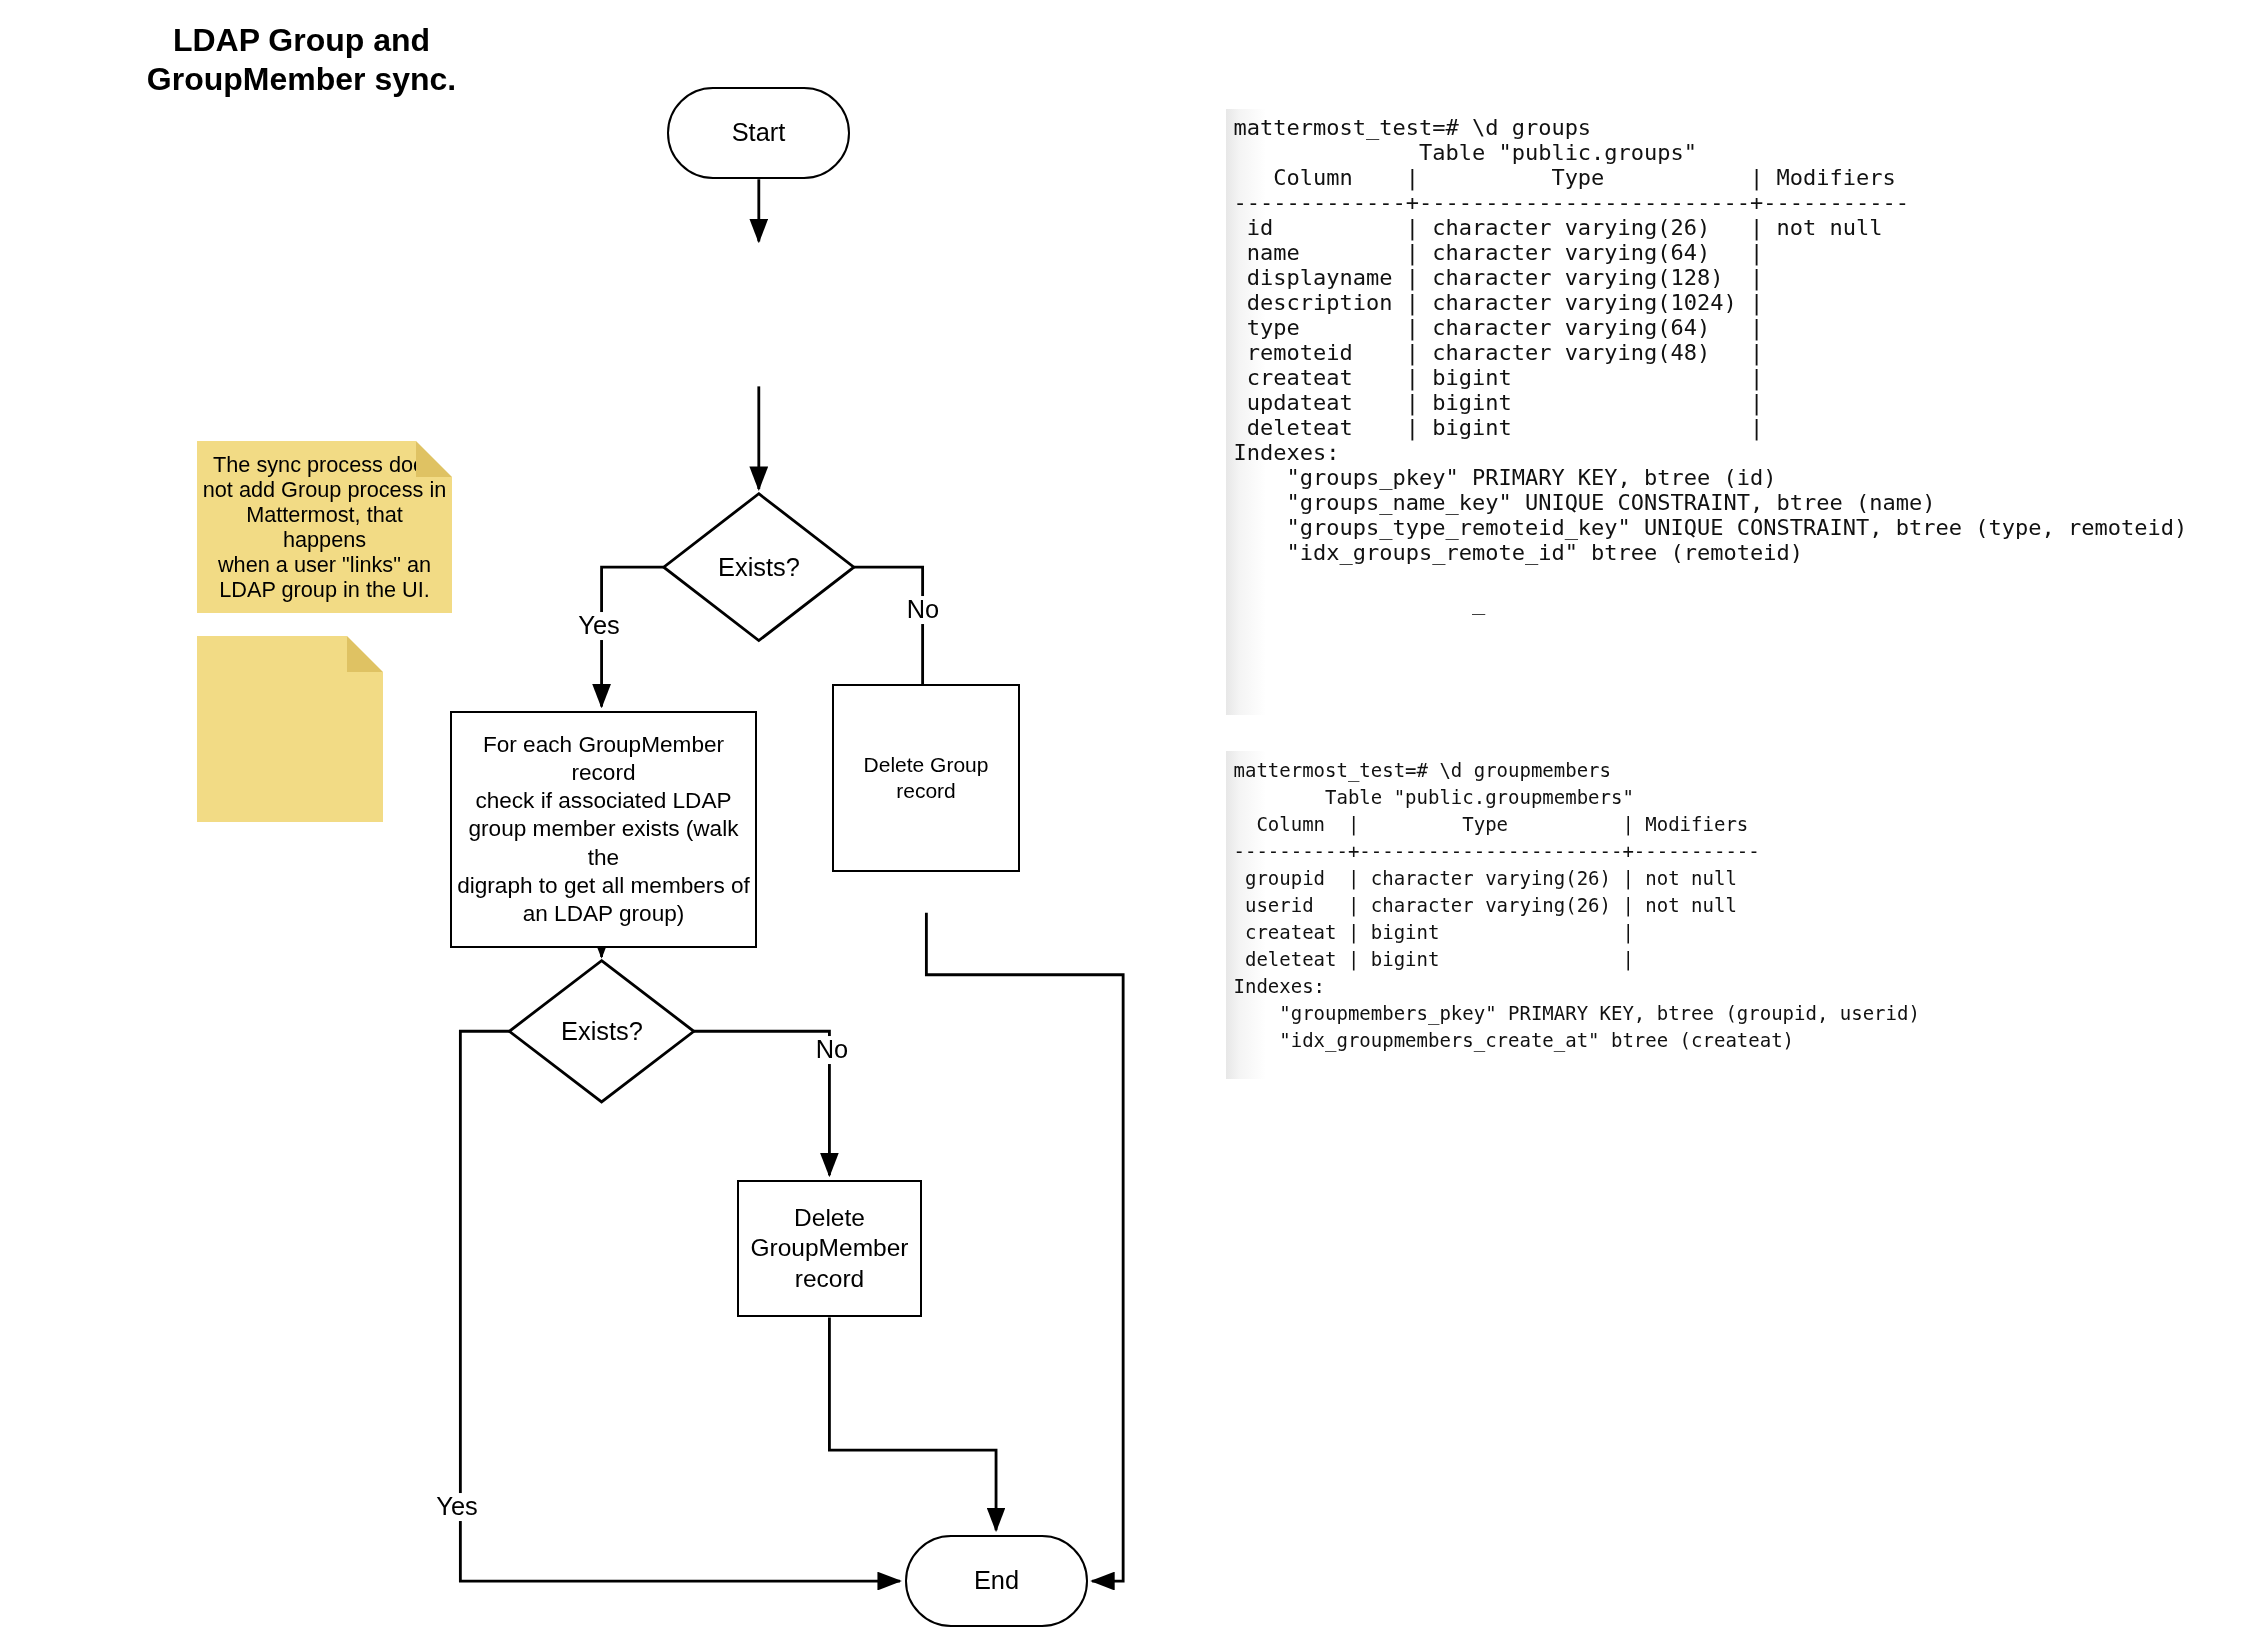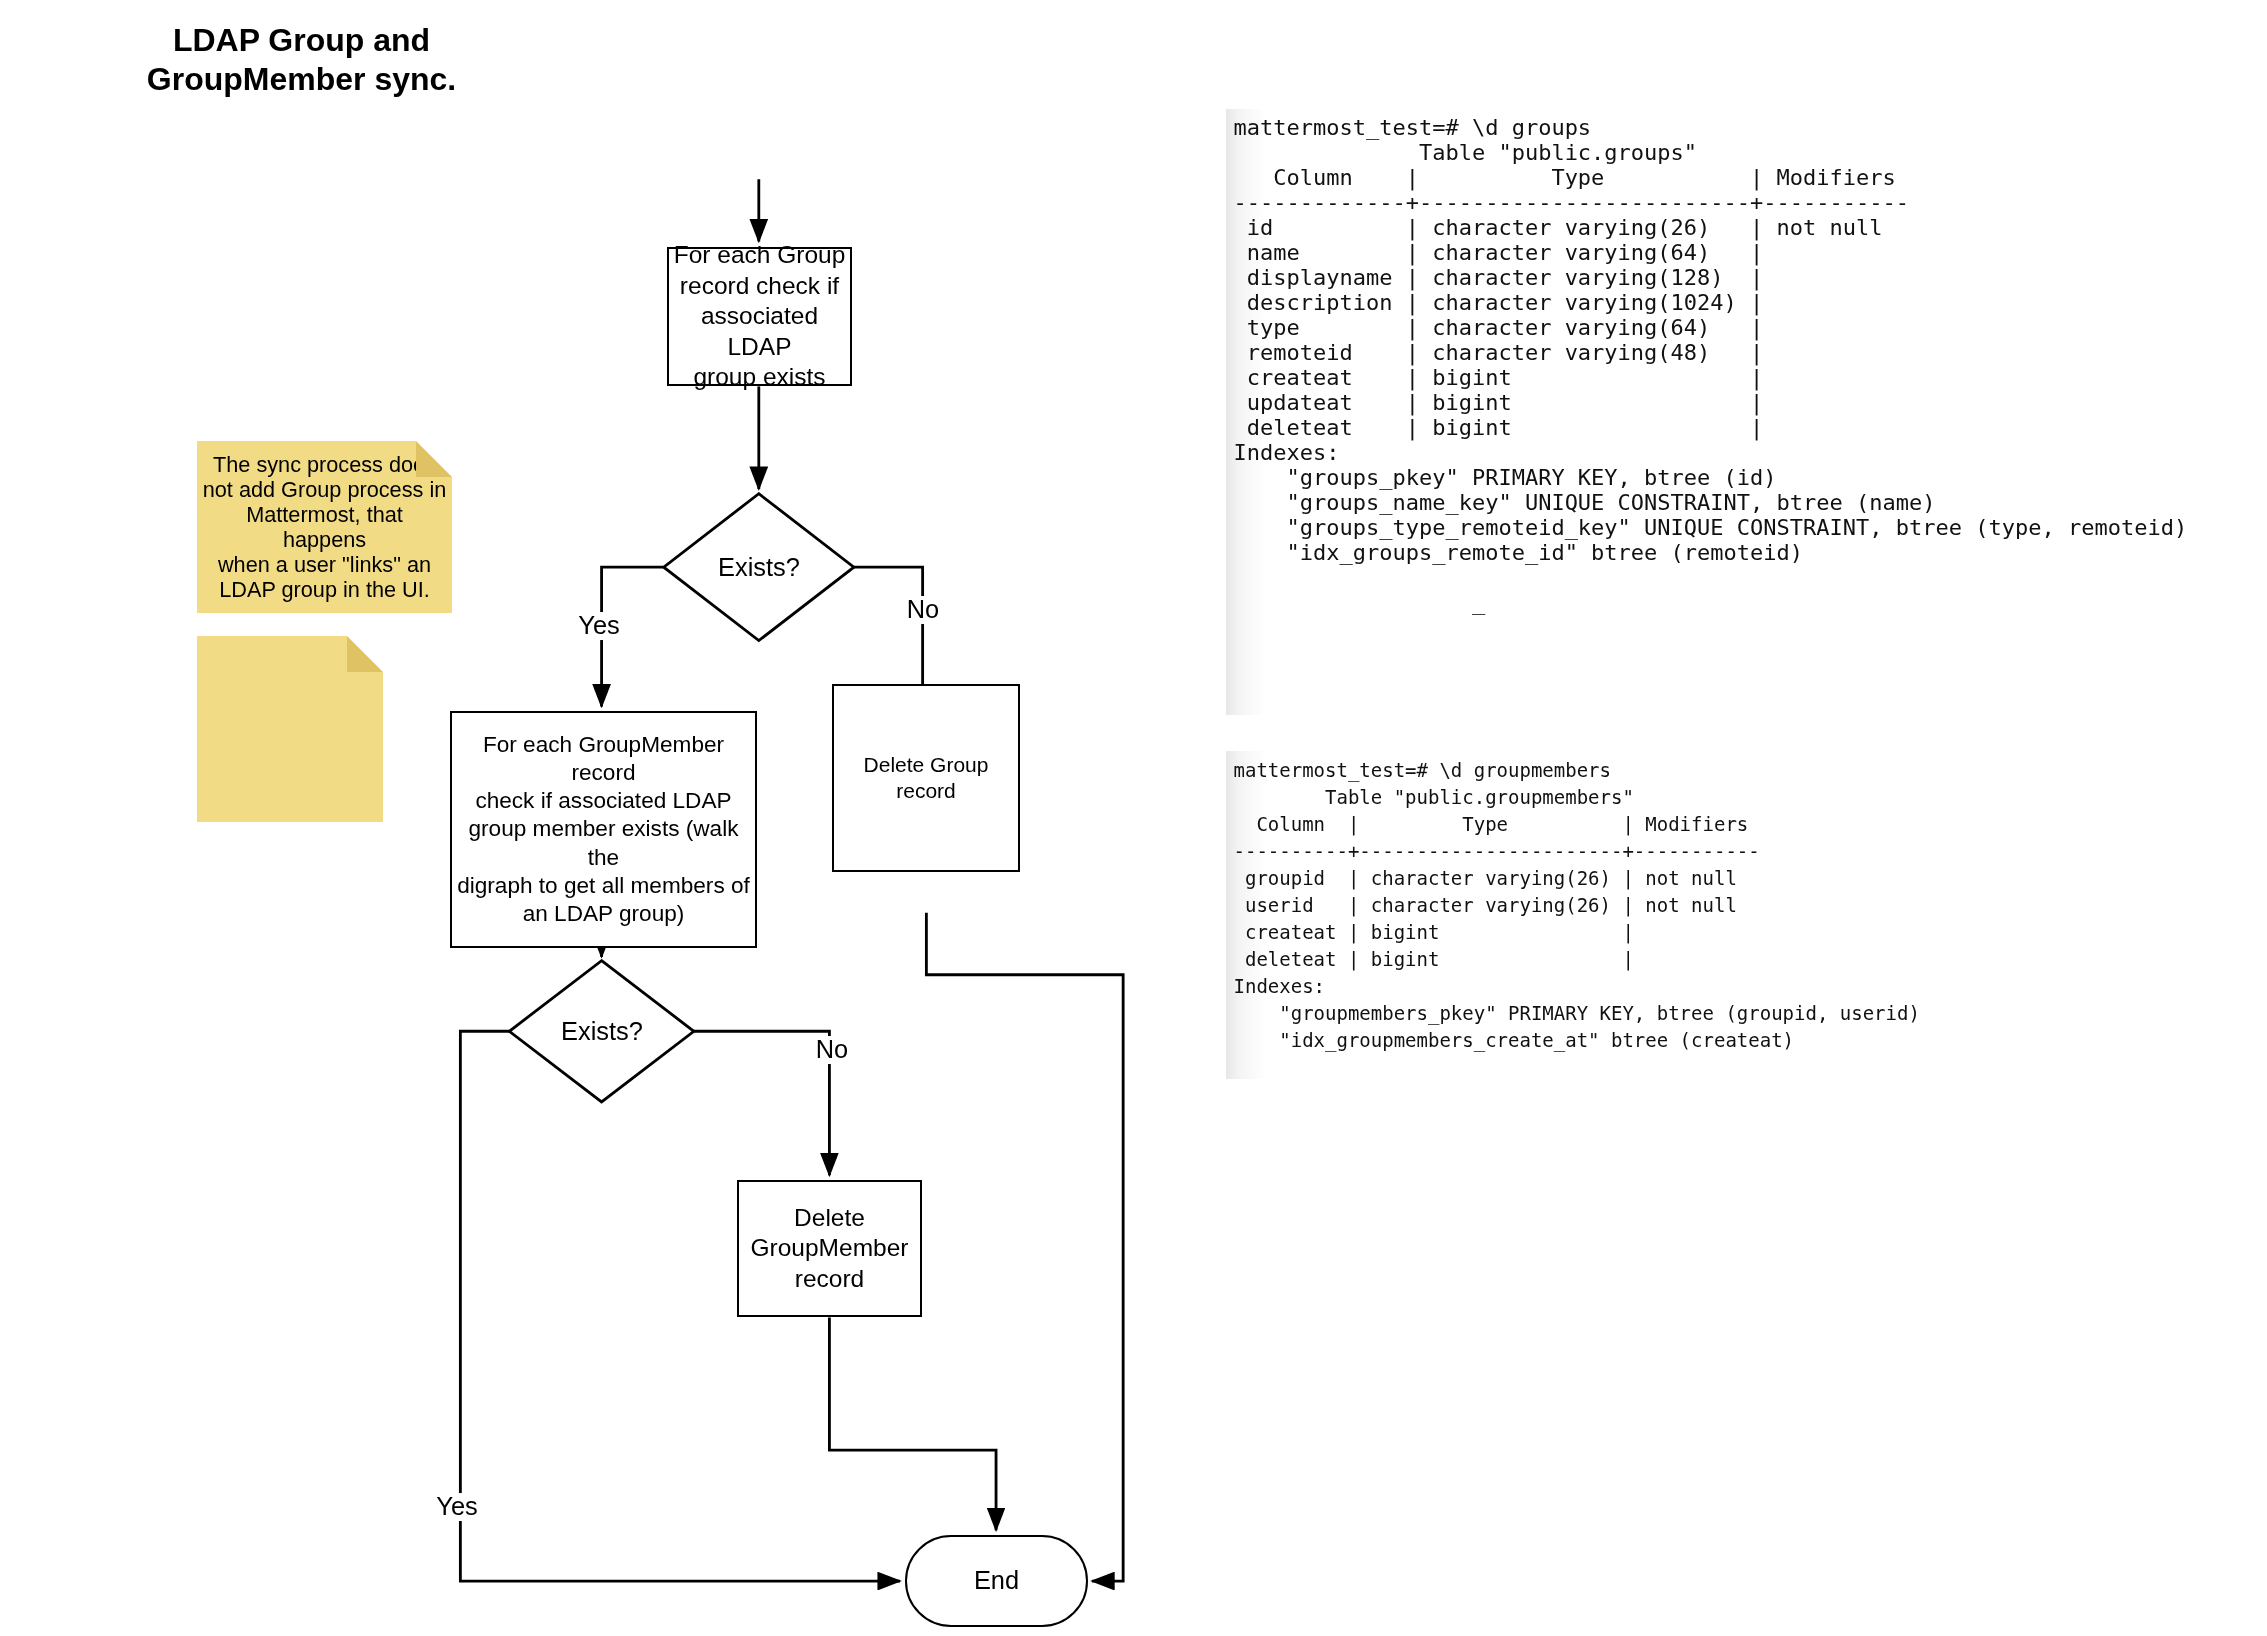--- a/index.html
+++ b/index.html
@@ -79,25 +79,22 @@
 
     <polyline class="edge" points="881,1399 881,1540 1058,1540 1058,1625" marker-end="url(#arrow)"></polyline>
 
     <polygon class="shape" points="806,524 907,602 806,680 705,602"></polygon>
     <polygon class="shape" points="639,1020 737,1095 639,1170 541,1095"></polygon>
   </svg>
 
   <div class="page-title">LDAP Group and
 GroupMember sync.</div>
 
+  <div class="node terminator" style="left:667px;top:87px;width:183px;height:92px;">Start</div>
 
-  <div class="node process" style="left:667px;top:247px;width:185px;height:139px;">For each Group
-record check if
-associated LDAP
-group exists</div>
 
   <div class="diamond-label" style="left:759px;top:567px;width:151px;">Exists?</div>
 
   <div class="node process" style="left:450px;top:711px;width:307px;height:237px;font-size:22.6px;">For each GroupMember record
 check if associated LDAP
 group member exists (walk the
 digraph to get all members of
 an LDAP group)</div>
 
   <div class="node process" style="left:832px;top:684px;width:188px;height:188px;font-size:21px;">Delete Group

